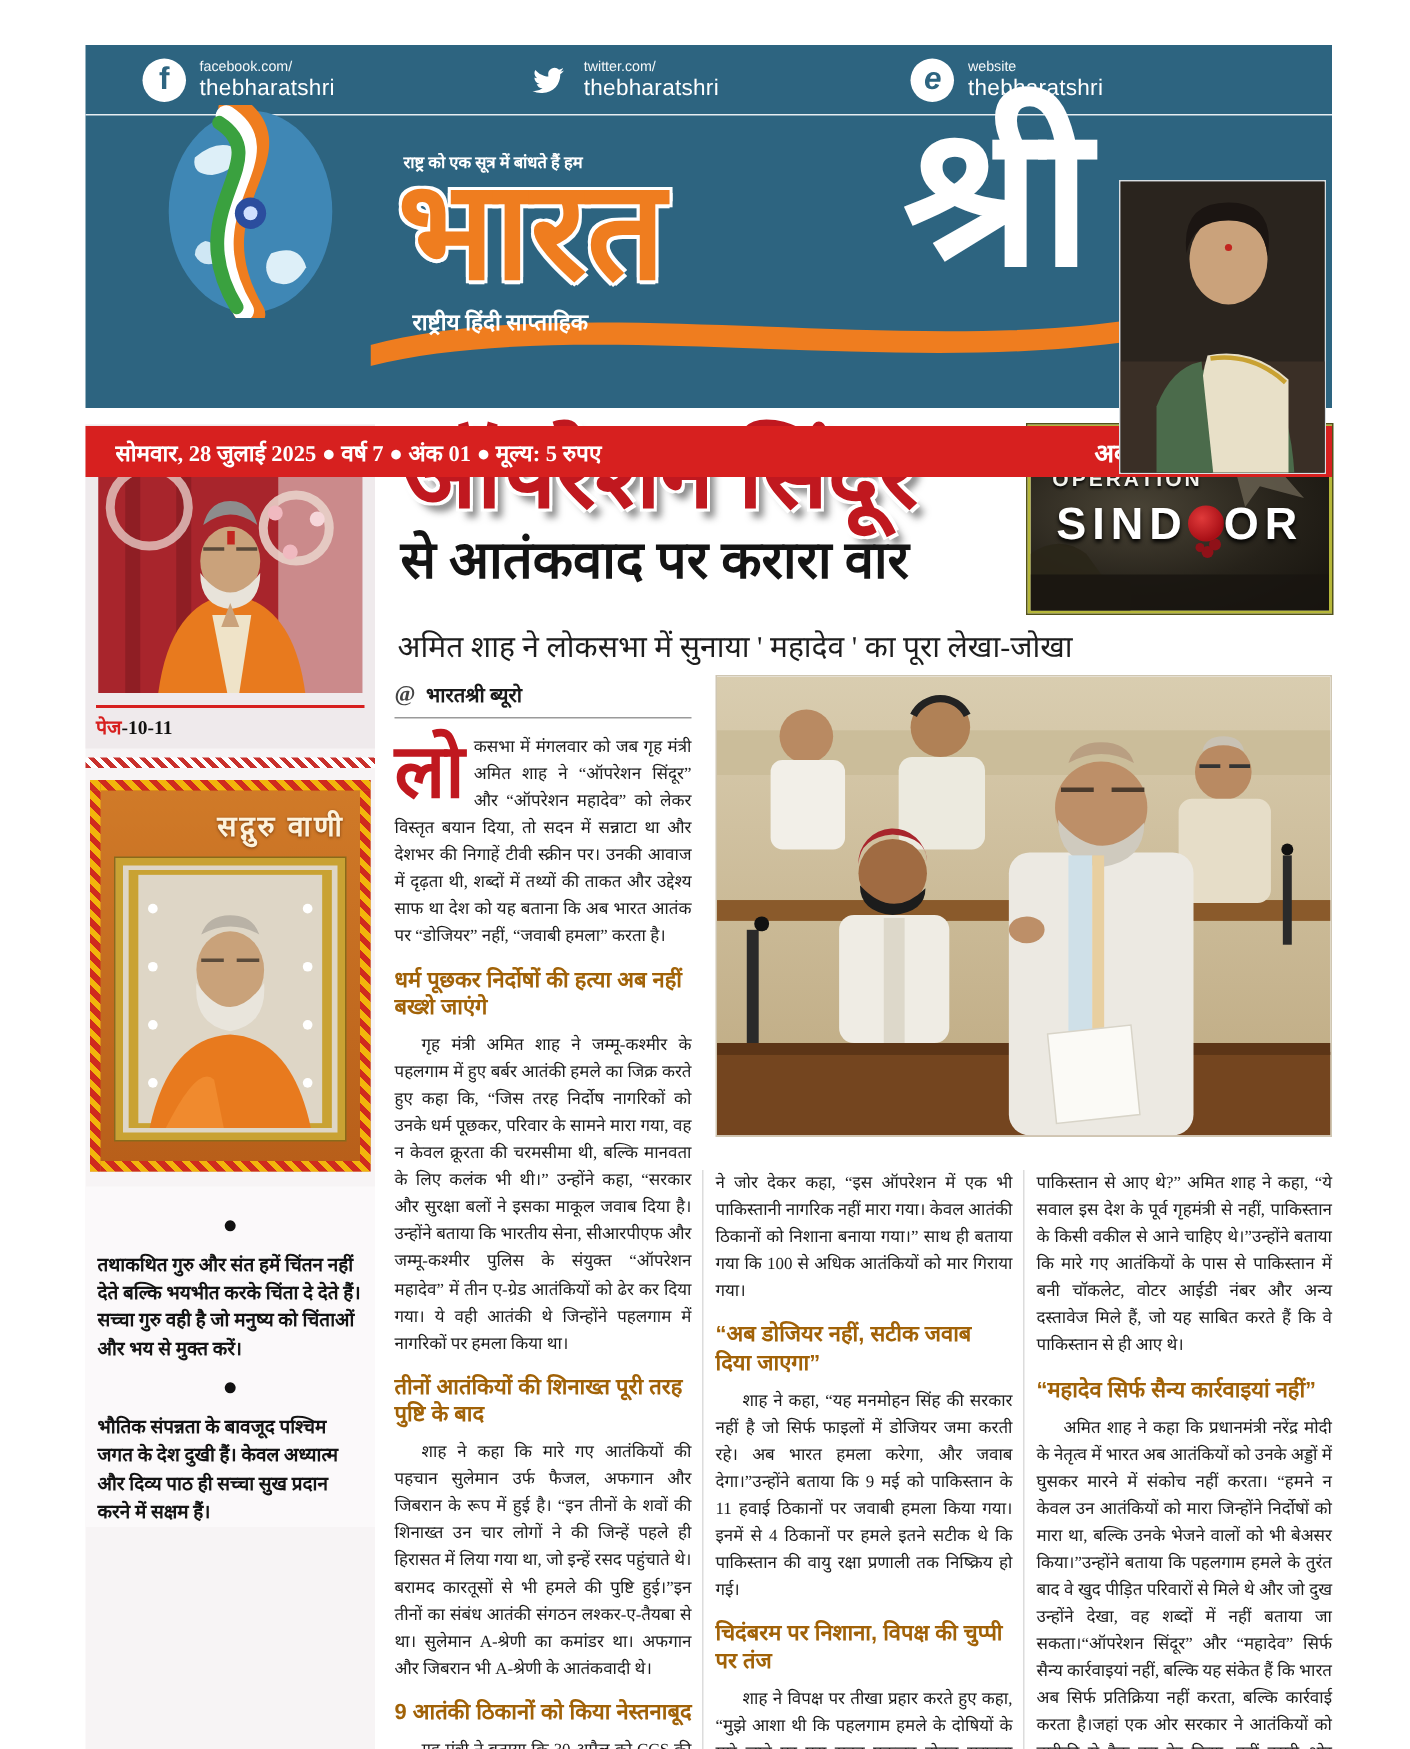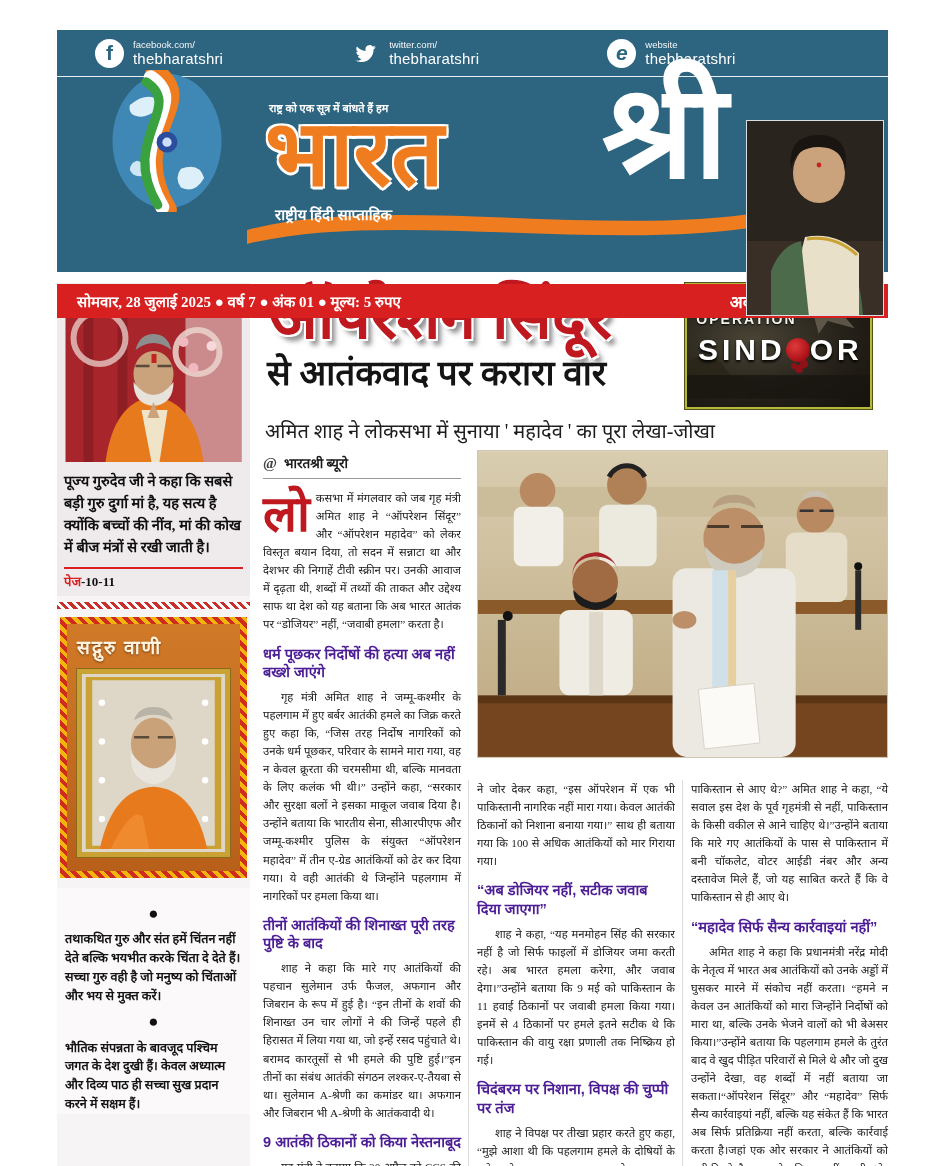--- a/index.html
+++ b/index.html
@@ -48,63 +48,63 @@
   .guru-photo { width:100%; height:172px; display:block; }
   .sb-cap { font-weight:bold; font-size:14.6px; line-height:1.5; color:#101010; margin-top:9px; }
   .sb-rule { border:none; border-top:2px solid #d7201f; margin:8px 0 3px; }
   .sb-ref { font-weight:bold; font-size:13px; color:#101010; }
   .sb-ref .red { color:#d7201f;margin-top:39px; }
   .hatch { height:7px; margin:6px 0;
     background:repeating-linear-gradient(45deg,#c9302c 0 3px,#fff 3px 6px); }
   .vani-card { margin:8px 3px 10px; border:7px solid transparent;
     border-image:repeating-linear-gradient(45deg,#f2b50c 0 4px,#cf2b1e 4px 8px) 7;
     background:linear-gradient(#d07a28,#b85f1a); padding:8px 10px 14px; }
-  .vani-title { text-align:left; color:#fdf3dd; font-weight:bold; font-size:19px; letter-spacing:2px;
+  .vani-title { text-align:right; color:#fdf3dd; font-weight:bold; font-size:19px; letter-spacing:2px;
     text-shadow:0 1px 2px rgba(60,20,0,.6); margin:2px 0 9px; }
   .vani-frame { border:5px solid #c9a233; outline:1px solid #8a6a1a; background:#ded6c6; padding:3px; }
   .vani-frame svg { display:block; width:100%; height:172px; }
   .sb-quotes { padding:10px 8px 0; background:#fbf9fa; }
   .sb-quote { font-weight:bold; font-size:12.6px; line-height:1.5; color:#141414; }
   .sb-dot { text-align:center; font-size:17px; color:#111; line-height:1.1; margin:7px 0; }
 
   
   .head-zone { display:flex; gap:10px; }
   .head-left { width:412px; flex:none; }
   .display-head { font-size:64px; line-height:1.0; font-weight:bold; color:#c0181f; white-space:nowrap;
     text-shadow:-2px -2px 0 #fff,2px -2px 0 #fff,-2px 2px 0 #fff,2px 2px 0 #fff,5px 6px 5px rgba(40,40,40,.55);
     margin:2px 0 6px 6px; }
   .black-head { font-size:35px; line-height:1.1; font-weight:bold; color:#141414; white-space:nowrap; margin-left:4px; }
-  .promo { width:187px; height:126px; flex:none; border:2px solid #b7b83a; outline:1px solid #52521a;
+  .promo { width:203px; height:126px; flex:none; border:2px solid #b7b83a; outline:1px solid #52521a;
     background:radial-gradient(ellipse at 35% 45%, #4a4436 0%, #26221a 55%, #14110c 100%);
     position:relative; overflow:hidden; }
   .promo svg { position:absolute; inset:0; }
   .promo-op { position:absolute; top:26px; left:0; width:65%; text-align:center; color:#f2f2ec;
     font-family:"Liberation Sans",sans-serif; font-weight:bold; font-size:14px; letter-spacing:2px;
     text-shadow:0 1px 2px #000; }
-  .promo-sind { position:absolute; top:48px; left:11px; width:100%; text-align:left; color:#fff;
+  .promo-sind { position:absolute; top:48px; left:0; width:100%; text-align:center; color:#fff;
     font-family:"Liberation Sans",sans-serif; font-weight:bold; font-size:30px; letter-spacing:4px;
     text-shadow:0 2px 3px #000; }
   .sind-o { display:inline-block; width:24px; height:24px; border-radius:50%;
     background:radial-gradient(circle at 38% 35%, #e03a3a, #a80f16 70%); vertical-align:-2px;
     box-shadow:6px 14px 0 -8px #8f1118, -4px 16px 0 -9px #8f1118, 1px 19px 0 -8px #8f1118; }
   .deck { font-size:20px; color:#1d1d1d; margin:8px 0 6px 2px; white-space:nowrap; }
 
   
   .article { display:grid; grid-template-columns:198px 198px 197px; column-gap:16px; margin-top:2px; }
   .ph-area { grid-column:2/4; grid-row:1; }
   .parl-photo { width:100%; height:308px; display:block; border:1px solid #cfc6b2; }
   .c1 { grid-column:1; grid-row:1/3; }
   .c2 { grid-column:2; grid-row:2; }
   .c3 { grid-column:3; grid-row:2; }
   .c2,.c3 { border-left:1px solid #dcdcdc; padding-left:8px; margin-left:-9px; margin-top:6px; }
   .byline { display:flex; align-items:center; gap:7px; font-weight:bold; font-size:13.5px; color:#1a1a1a; padding:4px 0 6px; }
   .at { color:#444; font-size:15px; font-weight:bold; }
   .by-rule { border:none; border-top:1.5px solid #9a9a9a; margin:0 0 10px; }
   .para { font-size:11.3px; line-height:1.6; text-align:justify; color:#1c1c1c; }
-  .subhead { color:#4c1d95; font-weight:bold; font-size:14.6px; line-height:1.25; margin:11px 0 7px;
+  .subhead { color:#a16207; font-weight:bold; font-size:14.6px; line-height:1.25; margin:11px 0 7px;
     font-family:"Liberation Sans",sans-serif; }
   .dropcap { float:left; font-size:50px; line-height:.85; font-weight:bold; color:#c0181f;
     padding:4px 6px 0 0; }
   .indent { text-indent:18px; }
 </style>
 </head>
 <body>
 
 <div class="sheet">
 <div class="content">
@@ -194,21 +194,20 @@
               <circle cx="128" cy="78" r="5" fill="#f0b9c0"></circle>
           <path d="M40,172 q8,-60 48,-66 q42,6 50,66z" fill="#e87a1e"></path>
           <path d="M76,120 l10,52 l8,0 l8,-52z" fill="#efe3c8"></path>
           <ellipse cx="88" cy="84" rx="20" ry="23" fill="#caa27b"></ellipse>
           <path d="M68,92 q20,26 40,0 q0,22 -20,24 q-20,-2 -20,-24z" fill="#e8e3da"></path>
           <path d="M70,76 h14 m8,0 h14" stroke="#5a4a3a" stroke-width="2.4" fill="none"></path>
           <rect x="86" y="64" width="5" height="9" fill="#c2251f"></rect>
           <path d="M82,128 l6,-16 l6,16 z" fill="#caa27b"></path>
           <path d="M70,60 q18,-14 36,0 q-4,-16 -18,-16 q-14,0 -18,16z" fill="#8d8d8d"></path>
         </svg>
-        <div class="sb-cap">पूज्य गुरुदेव जी ने कहा कि सबसे बड़ी गुरु दुर्गा मां है, यह सत्य है क्योंकि बच्चों की नींव, मां की कोख में बीज मंत्रों से रखी जाती है।</div>
         <hr class="sb-rule">
         <div class="sb-ref">
           <span class="red">पेज</span><span>-10-11</span>
         </div>
       </div>
       <div class="hatch"></div>
       <div class="vani-card">
         <div class="vani-title">सद्गुरु वाणी</div>
         <div class="vani-frame">
           <svg viewBox="0 0 120 160">

